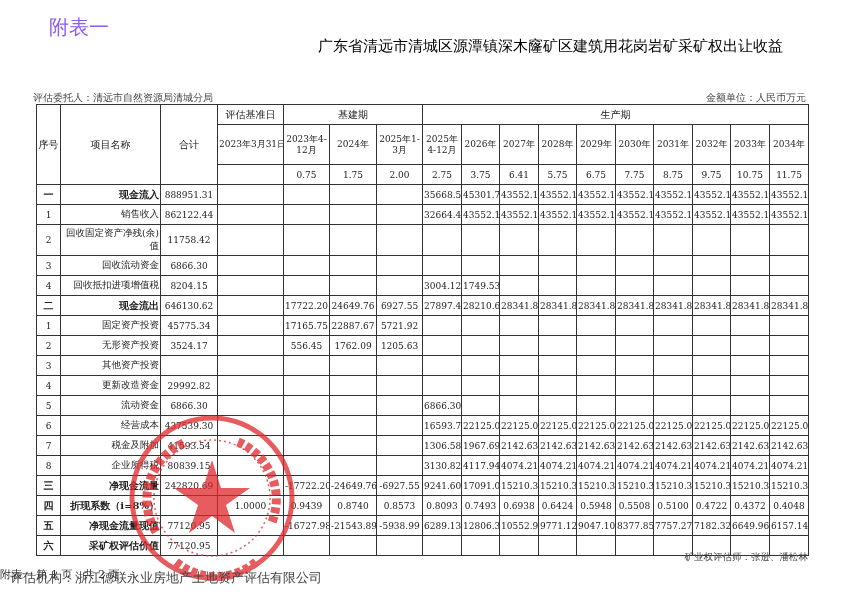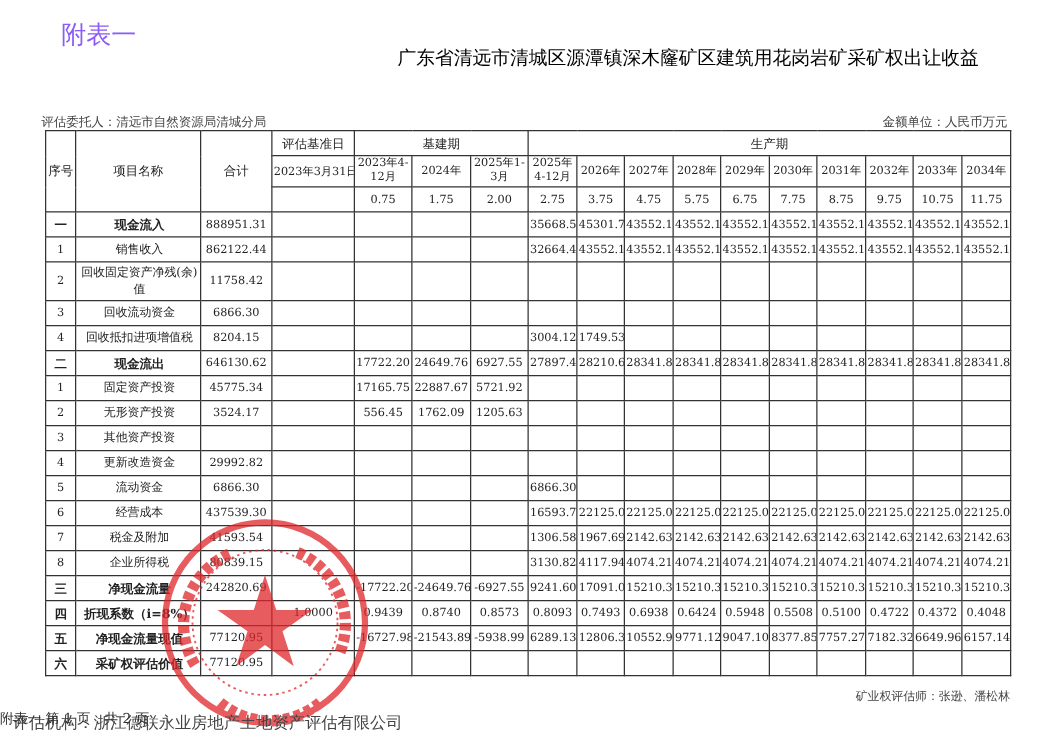--- a/index.html
+++ b/index.html
@@ -14,21 +14,21 @@
   .client { position:absolute; left:10px; top:91px; font-size:10px; color:#444;margin-left:23px; }
   .unit { position:absolute; right:44px; top:91px; font-size:10px; color:#444; }
   table.grid {
     position:absolute; left:36px; top:104px; border-collapse:collapse; table-layout:fixed;
     width:772px; font-size:9px;
   }
   table.grid td {
     border:1px solid #333; text-align:center; vertical-align:middle; padding:0 1px;
     white-space:nowrap; overflow:hidden; color:#222;
   }
-  table.grid td.name { text-align:center; padding-left:3px; white-space:normal; font-size:9.5px; }
+  table.grid td.name { text-align:right; padding-left:3px; white-space:normal; font-size:9.5px; }
   table.grid td.bold { font-weight:bold; font-size:10px; }
   table.grid td.wrap { white-space:normal; line-height:11px; }
   table.grid td.hdr { font-size:10px; }
   .footer-l { position:absolute; left:10px; top:569px; font-size:13px; color:#444; }
   .footer-r { position:absolute; right:42px; top:551px; font-size:9.5px; color:#444;margin-left:32px; }
   .page-no { position:absolute; left:0; width:100%; top:567px; text-align:left; font-size:11px; color:#333; }
   .stamp {
     position:absolute; left:126px; top:412px; width:172px; height:172px; pointer-events:none; opacity:0.75;
   }
 </style>
@@ -66,21 +66,21 @@
   </colgroup>
   <thead id="thead">
     <tr style="height:20px">
       <td rowspan="3" class="hdr wrap">序号</td>
       <td rowspan="3" class="hdr">项目名称</td>
       <td rowspan="3" class="hdr">合计</td>
       <td class="hdr">评估基准日</td>
       <td colspan="3" class="hdr">基建期</td>
       <td colspan="10" class="hdr">生产期</td>
     </tr>
-    <tr style="height:25px" id="period-row">
+    <tr style="height:40px" id="period-row">
       <td>2023年3月31日</td>
     <td class="wrap">2023年4-12月</td>
         <td class="wrap">2024年</td>
         <td class="wrap">2025年1-3月</td>
         <td class="wrap">2025年4-12月</td>
         <td class="wrap">2026年</td>
         <td class="wrap">2027年</td>
         <td class="wrap">2028年</td>
         <td class="wrap">2029年</td>
         <td class="wrap">2030年</td>
@@ -89,21 +89,21 @@
         <td class="wrap">2033年</td>
         <td class="wrap">2034年</td>
       </tr>
     <tr style="height:20px" id="years-row">
       <td></td>
     <td>0.75</td>
         <td>1.75</td>
         <td>2.00</td>
         <td>2.75</td>
         <td>3.75</td>
-        <td>4.75</td>
+        <td>6.41</td>
         <td>5.75</td>
         <td>6.75</td>
         <td>7.75</td>
         <td>8.75</td>
         <td>9.75</td>
         <td>10.75</td>
         <td>11.75</td>
       </tr>
   </thead>
   <tbody id="tbody">

